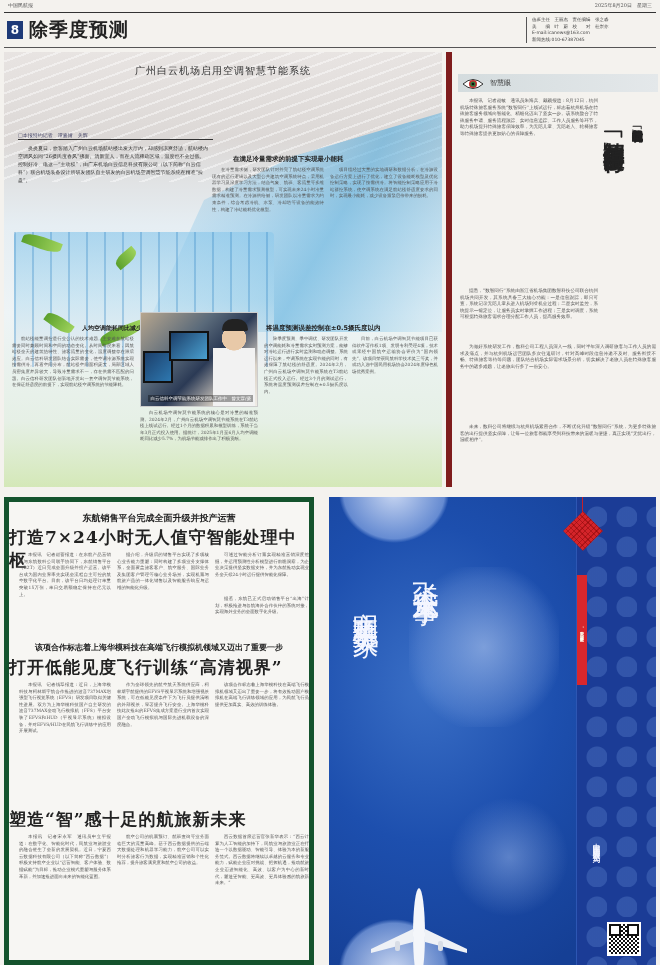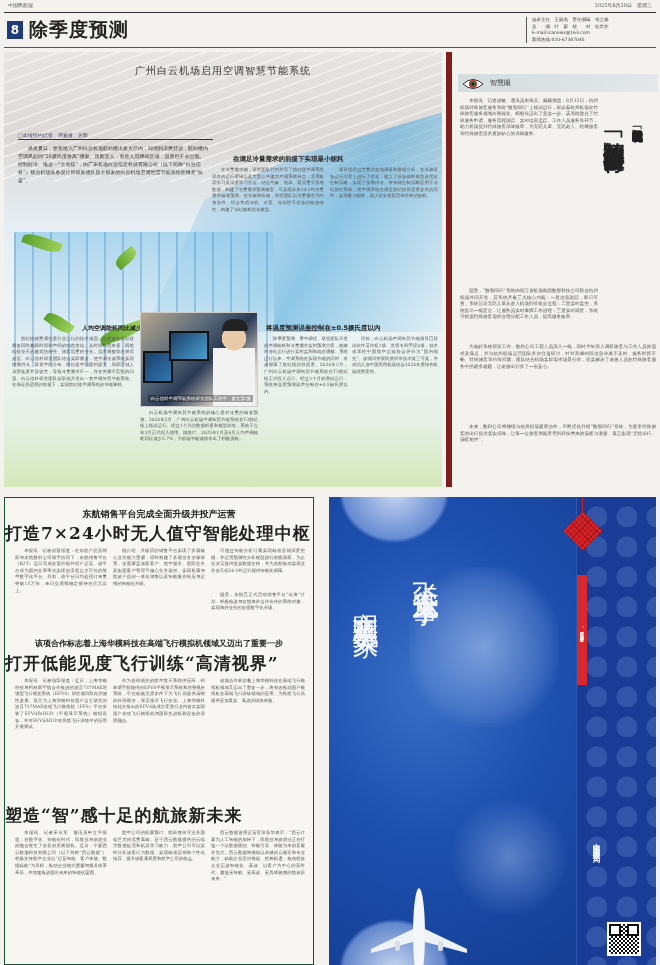--- a/index.html
+++ b/index.html
@@ -41,21 +41,21 @@
 
   
   .right-col { position: absolute; left: 446px; top: 52px; width: 210px; height: 435px; border-left: 6px solid #7f1d1d; }
   .eye-band { position: absolute; left: 6px; top: 22px; width: 200px; height: 18px; background: linear-gradient(90deg, #d4dcde, #e4e8ea); display: flex; align-items: center; }
   .eye-icon { width: 22px; height: 14px; margin-left: 4px; position: relative; }
   .eye-label { font-size: 7px; color: #333; margin-left: 6px; font-family: "DejaVu Sans", sans-serif; }
   .vhead-small { position: absolute; left: 176px; top: 70px; width: 16px; font-family: "DejaVu Sans", sans-serif; font-weight: bold; font-size: 10.5px; line-height: 13px; color: #222; writing-mode: vertical-rl; }
   .vhead-big { position: absolute; left: 150px; top: 72px; width: 26px; font-size: 21px; font-weight: bold; color: #222; writing-mode: vertical-rl; letter-spacing: 1px; }
 
   
-  .box { position: absolute; left: 4px; top: 497px; width: 310px; height: 468px; border: 1px solid #14532d; background: #f7f6f3; }
+  .box { position: absolute; left: 4px; top: 497px; width: 310px; height: 468px; border: 5px solid #14532d; background: #f7f6f3; }
   .box .k { position: absolute; left: 0; right: 0; text-align: center; font-family: "DejaVu Sans", sans-serif; font-weight: bold; font-size: 9px; color: #222; }
   .box .h { position: absolute; left: 0; right: 0; text-align: left; font-size: 17px; font-weight: bold; color: #222; letter-spacing: 1px; }
 
   
   .poster { position: absolute; left: 329px; top: 497px; width: 327px; height: 468px; background: radial-gradient(ellipse at 30% 40%, #3a6fc6 0%, #1d4fae 40%, #153f95 80%); overflow: hidden; }
   .poster .cloud1 { position: absolute; left: 80px; top: 70px; width: 150px; height: 160px; background: radial-gradient(ellipse, rgba(190,210,245,0.55) 0%, rgba(150,180,235,0.2) 60%, transparent 75%); }
   .poster .cloud2 { position: absolute; left: 120px; top: 300px; width: 120px; height: 120px; background: radial-gradient(ellipse, rgba(170,195,240,0.45) 0%, transparent 70%); }
   .poster .strip { position: absolute; right: 0; top: 0; width: 80px; height: 100%; background: #1b3c96; border-left: 1px solid #2d56b3;
     background-image: radial-gradient(circle at 20px 20px, rgba(120,160,230,0.25) 0 10px, transparent 11px); background-size: 30px 30px; }
   .poster .deco-top, .poster .deco-bot { position: absolute; left: 0; width: 130px; height: 60px; background: radial-gradient(ellipse at 50% 0, rgba(220,230,250,0.9) 0, rgba(150,180,235,0.6) 55%, transparent 60%); }

